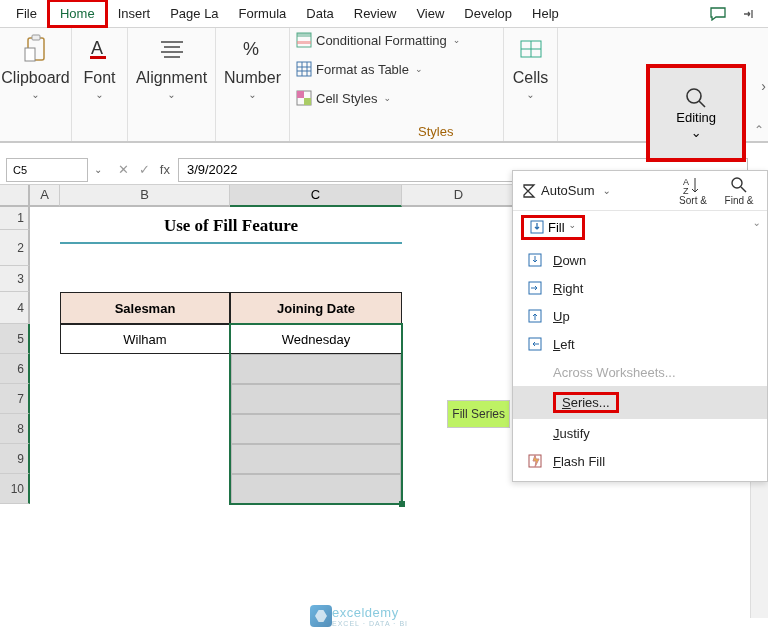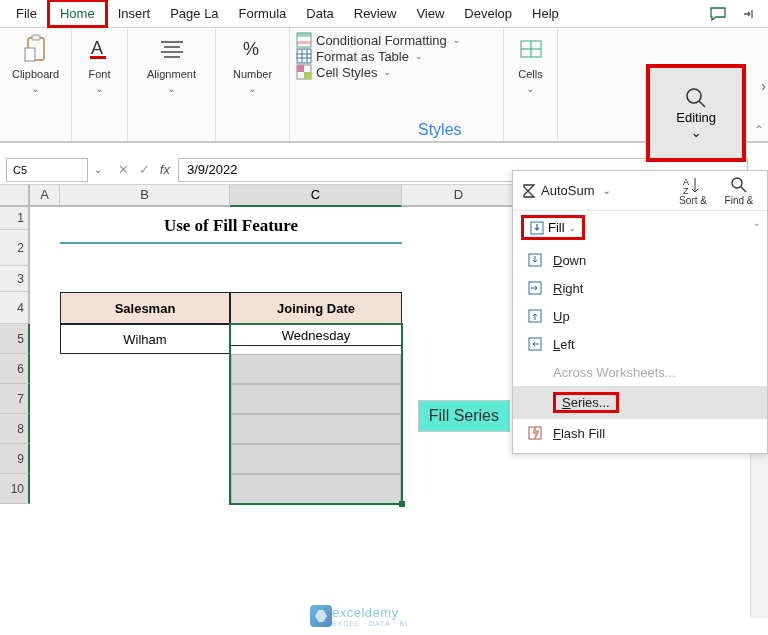--- a/index.html
+++ b/index.html
@@ -10,39 +10,39 @@
 .menubar .menu-item { padding: 4px 10px; color: #222; cursor: default; }
 .menubar .menu-item.active { color: #156b3d; font-weight: 400; }
 .menubar .highlight { border: 3px solid #d00; }
 .menubar .spacer { flex: 1; }
 .menubar .comment-icon { width: 16px; height: 14px; }
 
 
 .ribbon { display: flex; height: 115px; border-bottom: 2px solid #c9c9c9; background: #fafafa; position: relative; }
 .ribbon-group { display: flex; flex-direction: column; align-items: center; justify-content: flex-start; padding: 6px 8px 2px; border-right: 1px solid #e0e0e0; }
 .ribbon-group .icon-lg { width: 30px; height: 30px; display: flex; align-items: center; justify-content: center; margin-bottom: 4px; }
-.ribbon-group .label { font-size: 11px; color: #333; text-align: center; line-height: 1.2; }
+.ribbon-group .label { font-size: 16px; color: #333; text-align: center; line-height: 1.2; }
 .ribbon-group .drop { font-size: 10px; color: #666; margin-top: 2px; }
-.ribbon-stack { display: flex; flex-direction: column; gap: 0; padding: 4px 6px; }
+.ribbon-stack { display: flex; flex-direction: column; gap: 13px; padding: 4px 6px; }
 .ribbon-stack .row { display: flex; align-items: center; gap: 4px; font-size: 13px; color: #333; white-space: nowrap; }
 .ribbon-stack .row svg { width: 16px; height: 16px; flex-shrink: 0; }
 .ribbon-stack .caret { font-size: 9px; color: #666; margin-left: 2px; }
-.styles-label { position: absolute; left: 418px; bottom: 2px; font-size: 16px; color: #3b82f6; }
+.styles-label { position: absolute; left: 418px; bottom: 2px; font-size: 13px; color: #a16207; }
 .editing-block { border: 4px solid #d00; padding: 6px 26px; display: flex; flex-direction: column; align-items: center; justify-content: center; background: #e7e7e7; position: absolute; right: 22px; top: 36px; height: 98px; }
 .collapse-arrow { position: absolute; right: 4px; bottom: 4px; font-size: 12px; color: #888; }
 .ribbon-scroll { position: absolute; right: 2px; top: 50px; font-size: 14px; color: #666; }
 
 
 .formula-row { display: flex; align-items: center; height: 30px; border-bottom: 1px solid #d0d0d0; margin-top: 12px; }
 .name-box { width: 82px; height: 24px; border: 1px solid #bdbdbd; margin: 0 6px; padding: 2px 6px; font-size: 11px; }
 .name-drop { width: 16px; font-size: 10px; color: #666; }
 .fx-controls { display: flex; align-items: center; gap: 10px; margin: 0 8px; color: #888; }
 .fx-controls .xmark { color: #999; }
 .fx-controls .check { color: #999; }
-.fx-controls .fx { font-style: italic; color: #555; }
+.fx-controls .fx { color: #555; }
 .formula-input { flex: 1; height: 24px; border: 1px solid #bdbdbd; padding: 2px 8px; font-size: 13px; }
 .formula-expand { font-size: 10px; color: #888; padding: 0 6px; }
 
 
 .grid-area { position: relative; }
 .corner { position: absolute; left: 0; top: 0; width: 30px; height: 22px; background: #eee; border-right: 2px solid #bbb; border-bottom: 2px solid #bbb; }
 .col-headers { position: absolute; left: 30px; top: 0; display: flex; height: 22px; }
 .col-headers .ch { border-right: 1px solid #ccc; border-bottom: 2px solid #bbb; text-align: center; font-size: 13px; color: #444; background: #eee; line-height: 20px; }
 .col-headers .ch.active { background: #ddd; border-bottom: 2px solid #217346; color: #000; }
 .row-headers { position: absolute; left: 0; top: 22px; display: flex; flex-direction: column; width: 30px; }
@@ -57,30 +57,30 @@
 .fill-cell { background: #d8d8d8; border: 1px solid #bbb; }
 .handle { position: absolute; width: 6px; height: 6px; background: #1f7246; right: -4px; bottom: -4px; }
 
 
 .editing-panel { position: absolute; right: 0; top: 170px; width: 256px; background: #fff; border: 1px solid #c6c6c6; box-shadow: -1px 2px 6px rgba(0,0,0,.15); z-index: 5; }
 .editing-top { display: flex; align-items: center; padding: 4px 8px; gap: 6px; border-bottom: 1px solid #e5e5e5; }
 .editing-top .autosum { display: flex; align-items: center; gap: 4px; font-size: 13px; color: #222; }
 .editing-top .spacer2 { flex: 1; }
 .editing-top .sortfilter, .editing-top .findsel { display: flex; flex-direction: column; align-items: center; font-size: 10px; color: #333; width: 40px; }
 .editing-top .iconbtn svg { width: 20px; height: 20px; }
-.fill-button { display: inline-flex; align-items: center; gap: 4px; border: 3px solid #d00; padding: 2px 6px; margin: 4px 8px; font-size: 13px; }
+.fill-button { display: inline-flex; align-items: flex-start; gap: 4px; border: 3px solid #d00; padding: 2px 6px; margin: 4px 8px; font-size: 13px; }
 .fill-menu { display: flex; flex-direction: column; padding: 2px 0 6px; }
 .fill-menu .mi { display: flex; align-items: center; gap: 10px; padding: 6px 14px; font-size: 13px; color: #222; }
 .fill-menu .mi.disabled { color: #aaa; }
 .fill-menu .mi .ico { width: 16px; height: 16px; display: flex; align-items: center; justify-content: center; }
 .fill-menu .mi .ico svg { width: 14px; height: 14px; }
 .fill-menu .mi.series { background: #e2e2e2; }
 .fill-menu .mi.series .txt { border: 3px solid #d00; padding: 0 6px; }
 .fill-menu .mi .ul { text-decoration: underline; }
-.tooltip-box { position: absolute; right: 258px; top: 400px; background: #5eead4; border: 1px solid #c9c9c9; padding: 6px 10px; font-size: 16px; color: #333; white-space: nowrap; }
+.tooltip-box { position: absolute; right: 258px; top: 400px; background: #bef264; border: 1px solid #c9c9c9; padding: 6px 4px; font-size: 12px; color: #333; white-space: nowrap; }
 .panel-caret { position: absolute; right: 6px; top: 46px; font-size: 10px; color: #888; }
 
 .watermark { position: absolute; left: 310px; bottom: 8px; display: flex; align-items: center; opacity: .8; }
 .watermark .logo { width: 22px; height: 22px; border-radius: 4px; background: linear-gradient(135deg,#4aa3d9,#2a73a8); position: relative; }
 .watermark .logo::after { content: ""; position: absolute; inset: 5px; background: #fff; clip-path: polygon(30% 0, 70% 0, 100% 50%, 70% 100%, 30% 100%, 0 50%); opacity: .7; }
 .watermark .wt { font-size: 13px; color: #6cbdd6; letter-spacing: .5px; }
 .watermark .ws { font-size: 7px; color: #9abfcf; letter-spacing: 1px; display: block; }
 
 .vscroll { position: absolute; right: 0; top: 228px; width: 18px; height: 390px; background: #f1f1f1; border-left: 1px solid #ddd; }
 .vscroll .thumb { height: 90px; background: #c8c8c8; margin: 2px; border-radius: 2px; }
@@ -247,21 +247,21 @@
     <div class="rh active" style="height:30px">9</div>
     <div class="rh active" style="height:30px">10</div>
   </div>
 
   <div class="title-cell" style="left:60px; top:23px; width:342px;text-align:center;">Use of Fill Feature</div>
 
   <div class="header-cell" style="position:absolute; left:60px; top:107px; width:170px; height:32px;">Salesman</div>
   <div class="header-cell" style="position:absolute; left:230px; top:107px; width:172px; height:32px;">Joining Date</div>
 
   <div class="data-cell" style="position:absolute; left:60px; top:139px; width:170px; height:30px;">Wilham</div>
-  <div class="data-cell" style="position:absolute; left:230px; top:139px; width:172px; height:22px;">Wednesday</div>
+  <div class="data-cell" style="position:absolute; left:230px; top:139px; width:172px; height:30px;">Wednesday</div>
 
   <div class="fill-cell" style="position:absolute; left:231px; top:169px; width:170px; height:30px;"></div>
   <div class="fill-cell" style="position:absolute; left:231px; top:199px; width:170px; height:30px;"></div>
   <div class="fill-cell" style="position:absolute; left:231px; top:229px; width:170px; height:30px;"></div>
   <div class="fill-cell" style="position:absolute; left:231px; top:259px; width:170px; height:30px;"></div>
   <div class="fill-cell" style="position:absolute; left:231px; top:289px; width:170px; height:30px;"></div>
 
   <div class="selection-box" style="left:229px; top:138px; width:174px; height:182px;">
     <div class="handle"></div>
   </div>
@@ -343,20 +343,24 @@
     </div>
     <div class="mi disabled">
       <span class="ico"></span>
       <span>Across Worksheets...</span>
     </div>
     <div class="mi series">
       <span class="ico"></span>
       <span class="txt"><span class="ul">S</span>eries...</span>
     </div>
     <div class="mi">
+      <span class="ico"></span>
+      <span><span class="ul">J</span>ustify</span>
+    </div>
+    <div class="mi">
       <span class="ico">
           <svg viewBox="0 0 14 14">
             <rect x="1" y="1" width="12" height="12" fill="none" stroke="#a55"></rect>
             <path d="M7 1 5 7h3l-1 6 4-8H8z" fill="#e7b24a" stroke="#c88"></path>
           </svg>
         </span>
       <span><span class="ul">F</span>lash Fill</span>
     </div>
   </div>
 </div>

